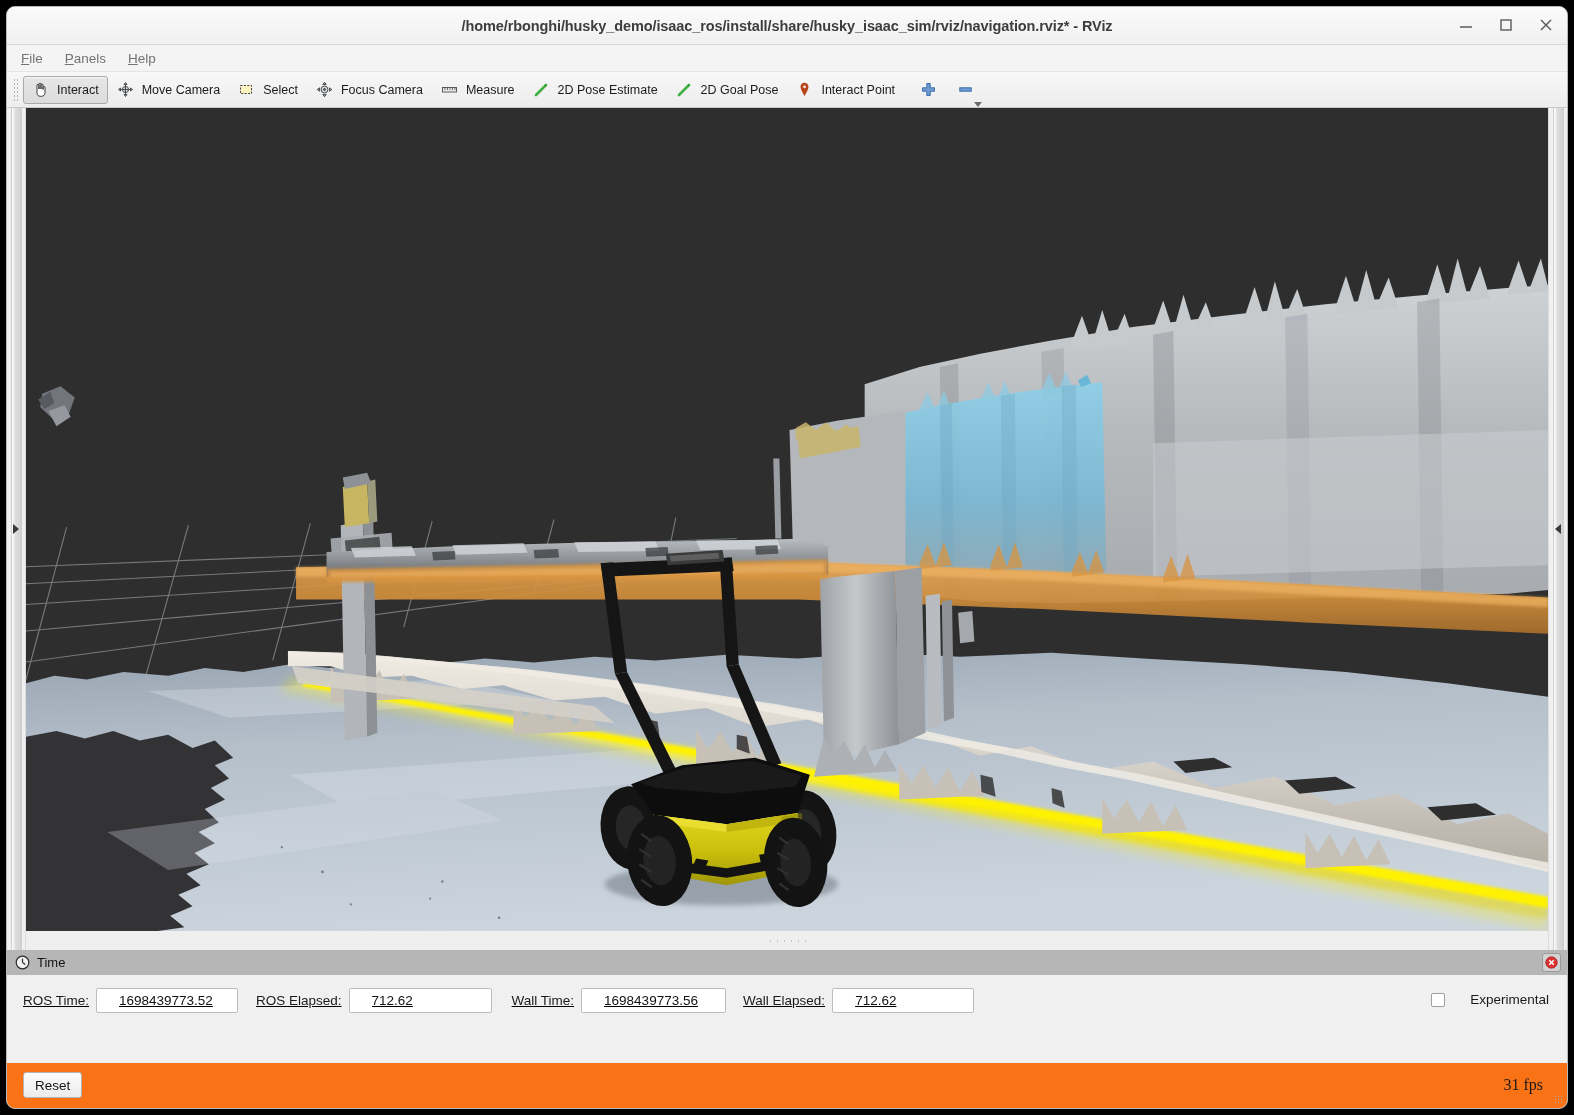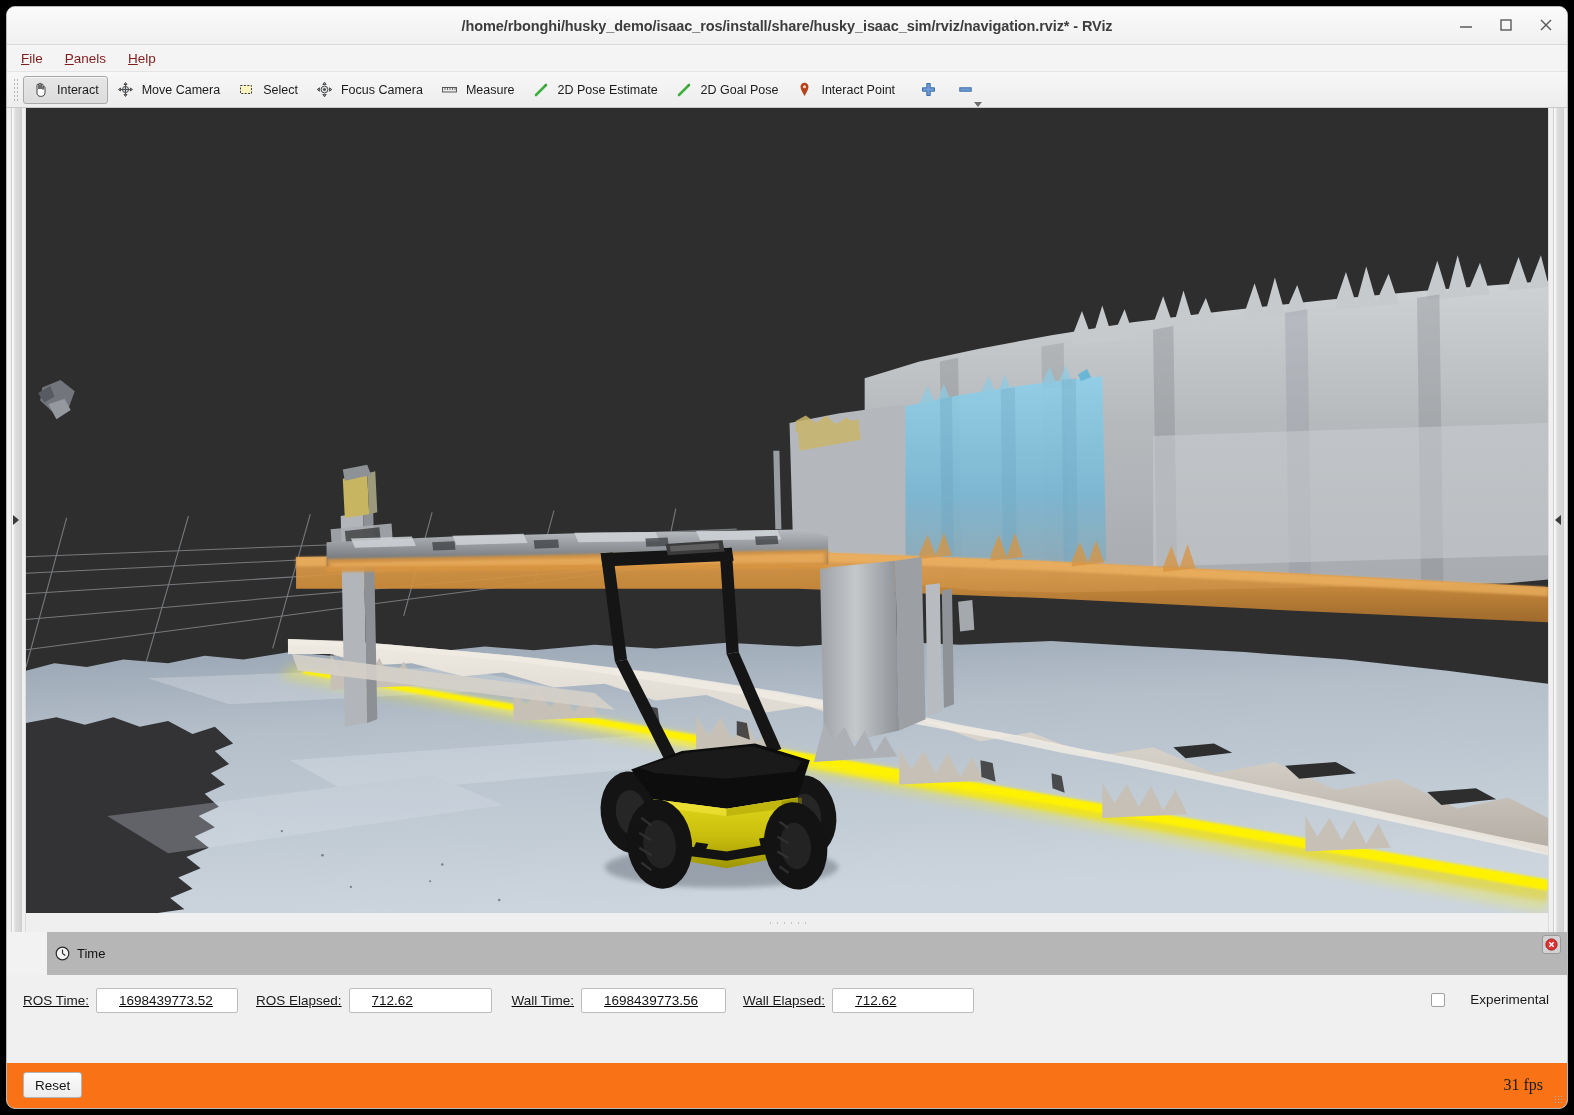--- a/index.html
+++ b/index.html
@@ -41,21 +41,21 @@
   .win-btn svg { display:block; }
 
   
   .menubar {
     height: 27px; min-height: 27px;
     background: #f4f4f4;
     display: flex; align-items: center;
     padding-left: 14px; gap: 22px;
     border-bottom: 1px solid #e4e4e4;
   }
-  .menu-item { font-size: 13.5px; color: #7f1d1d; cursor: default; }
+  .menu-item { font-size: 13.5px; color: #737373; cursor: default; }
   .menu-item u { text-decoration: underline; }
 
   
   .toolbar {
     height: 36px; min-height: 36px;
     background: linear-gradient(#f7f7f7, #ededed);
     border-bottom: 1px solid #c9c9c9;
     display: flex; align-items: center;
     padding-left: 6px;
     position: relative;
@@ -120,24 +120,23 @@
     cursor: default;
   }
   .splitter .dots {
     width: 40px; height: 4px;
     background-image: radial-gradient(#c2c2c2 1px, transparent 1px);
     background-size: 7px 4px;
   }
 
   
   .panel-header {
-    height: 43px; min-height:25px; background: #b6b6b6;
+    height: 25px; min-height:25px; background: #b6b6b6;
     display: flex; align-items: center; padding: 0 8px;
     position: relative;
-    margin-left: 40px;
   }
   .panel-header .ttl { font-size: 13px; color: #121212; margin-left: 7px; }
   .panel-close {
     position: absolute; right: 6px; top: 3px;
     width: 19px; height: 19px;
     border: 1px solid #9a9a9a; border-radius: 3px;
     background: #d2d2d2;
     display: flex; align-items: center; justify-content: center;
     cursor: default;
   }

